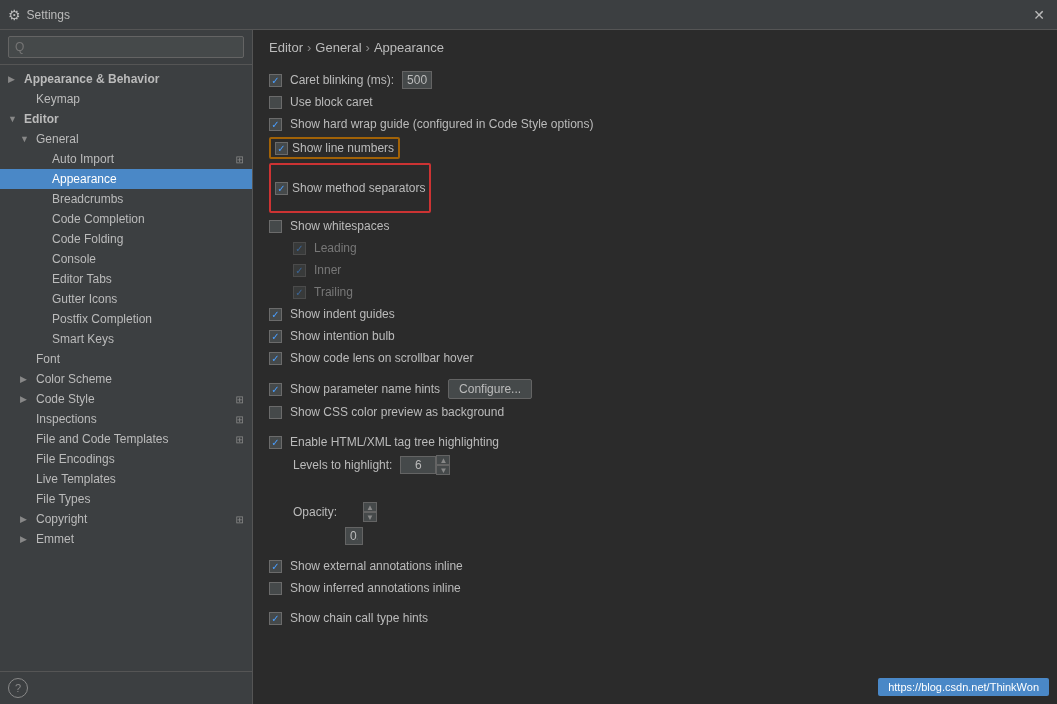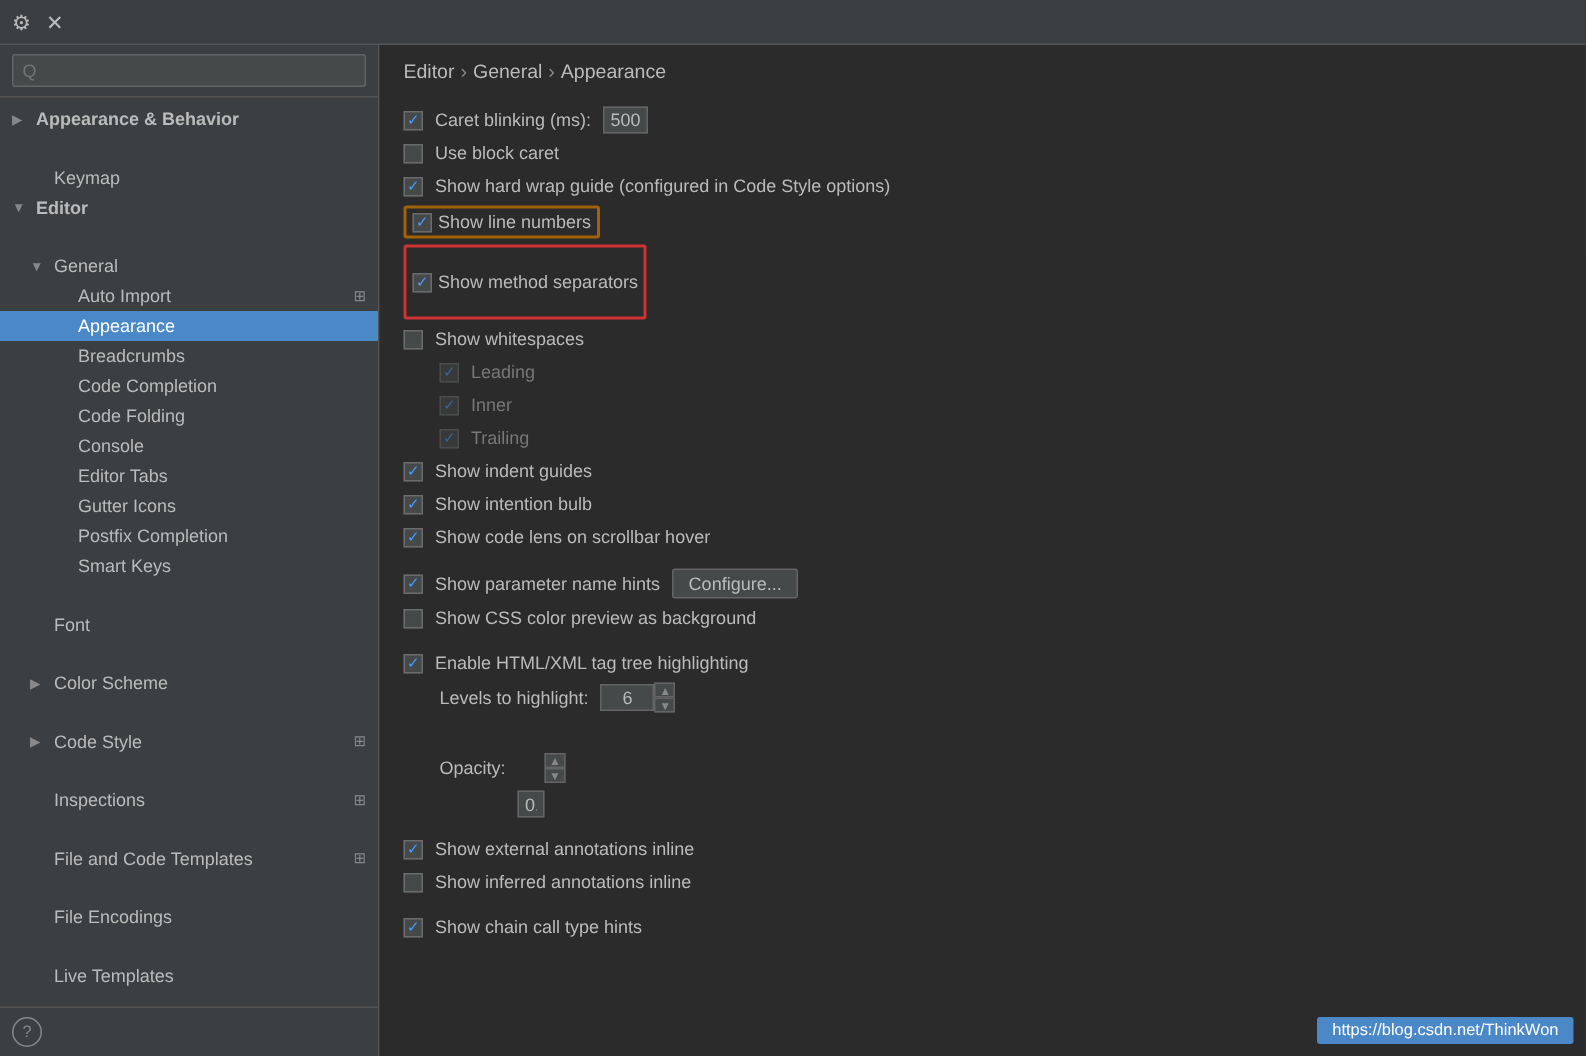--- a/index.html
+++ b/index.html
@@ -68,21 +68,21 @@
       user-select: none;
       gap: 4px;
     }
     .tree-item.selected { background: #4a88c7; color: white; }
     .tree-item.selected .tree-label { color: white; }
 
     .tree-arrow { width: 12px; font-size: 9px; color: #888; flex-shrink: 0; }
     .tree-label { font-size: 12px; color: #bbbbbb; flex: 1; }
     .tree-icon-right { font-size: 10px; color: #888; margin-left: auto; }
 
-    .indent-1 { padding-left: 20px; margin-top: 19px; }
+    .indent-1 { padding-left: 20px; }
     .indent-2 { padding-left: 36px; }
 
     .sidebar-footer {
       padding: 6px 8px;
       border-top: 1px solid #555;
     }
     .help-btn {
       width: 20px; height: 20px;
       border-radius: 50%;
       border: 1px solid #888;
@@ -204,20 +204,21 @@
       padding: 3px 10px;
       font-size: 11px;
       border-radius: 2px;
     }
   </style>
 </head>
 <body>
 
 <div class="title-bar">
   <span class="title-bar-icon">⚙</span>
+  <span class="title-bar-text">Settings</span>
   <div class="title-bar-close">✕</div>
 </div>
 
 <div class="main-layout">
 
   <div class="sidebar">
     <div class="search-box">
       <input class="search-input" type="text" placeholder="Q" style="">
     </div>
     <div class="sidebar-tree">

